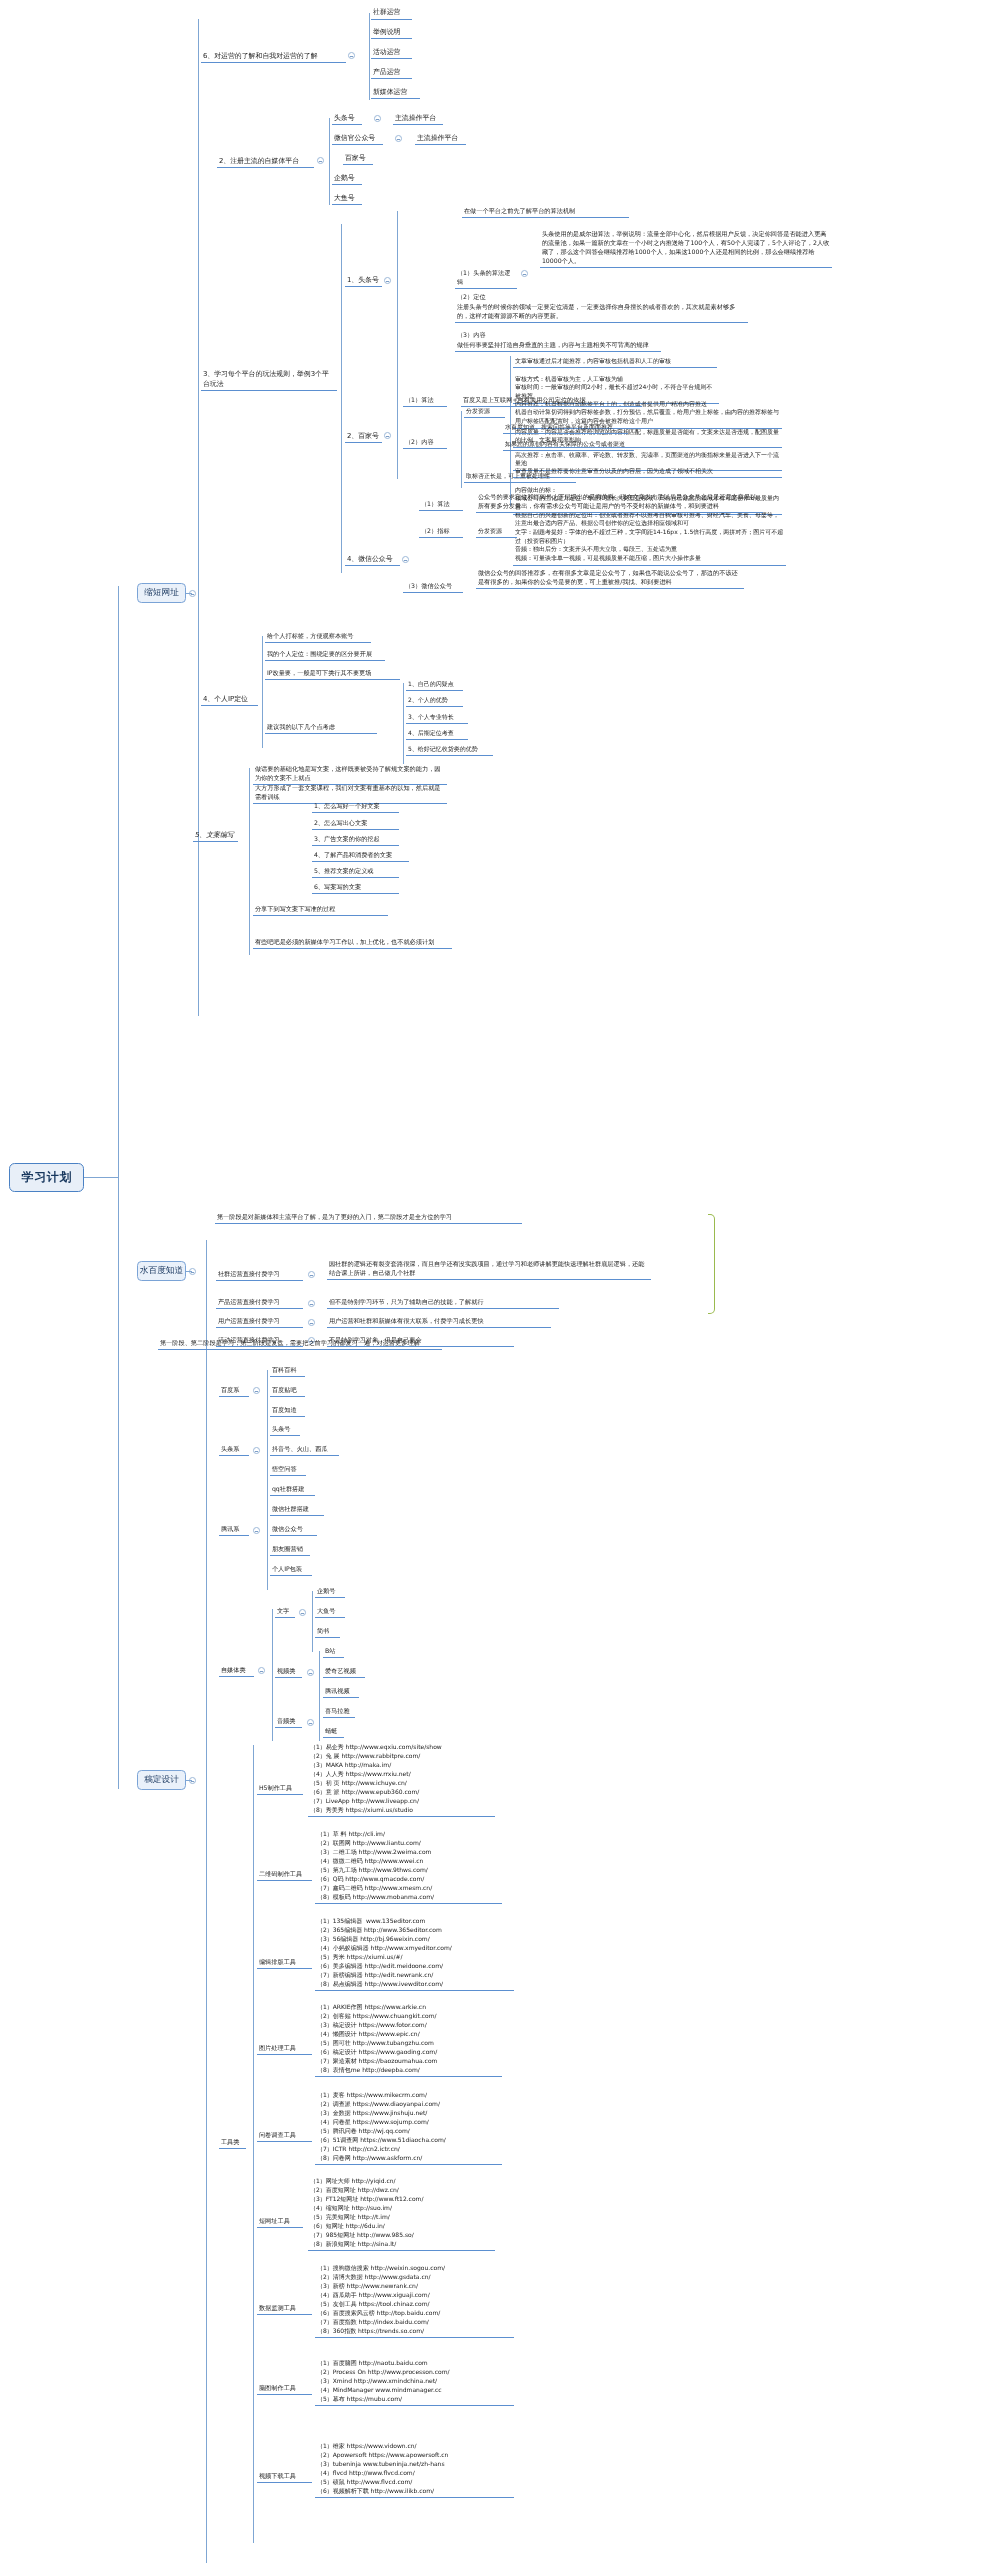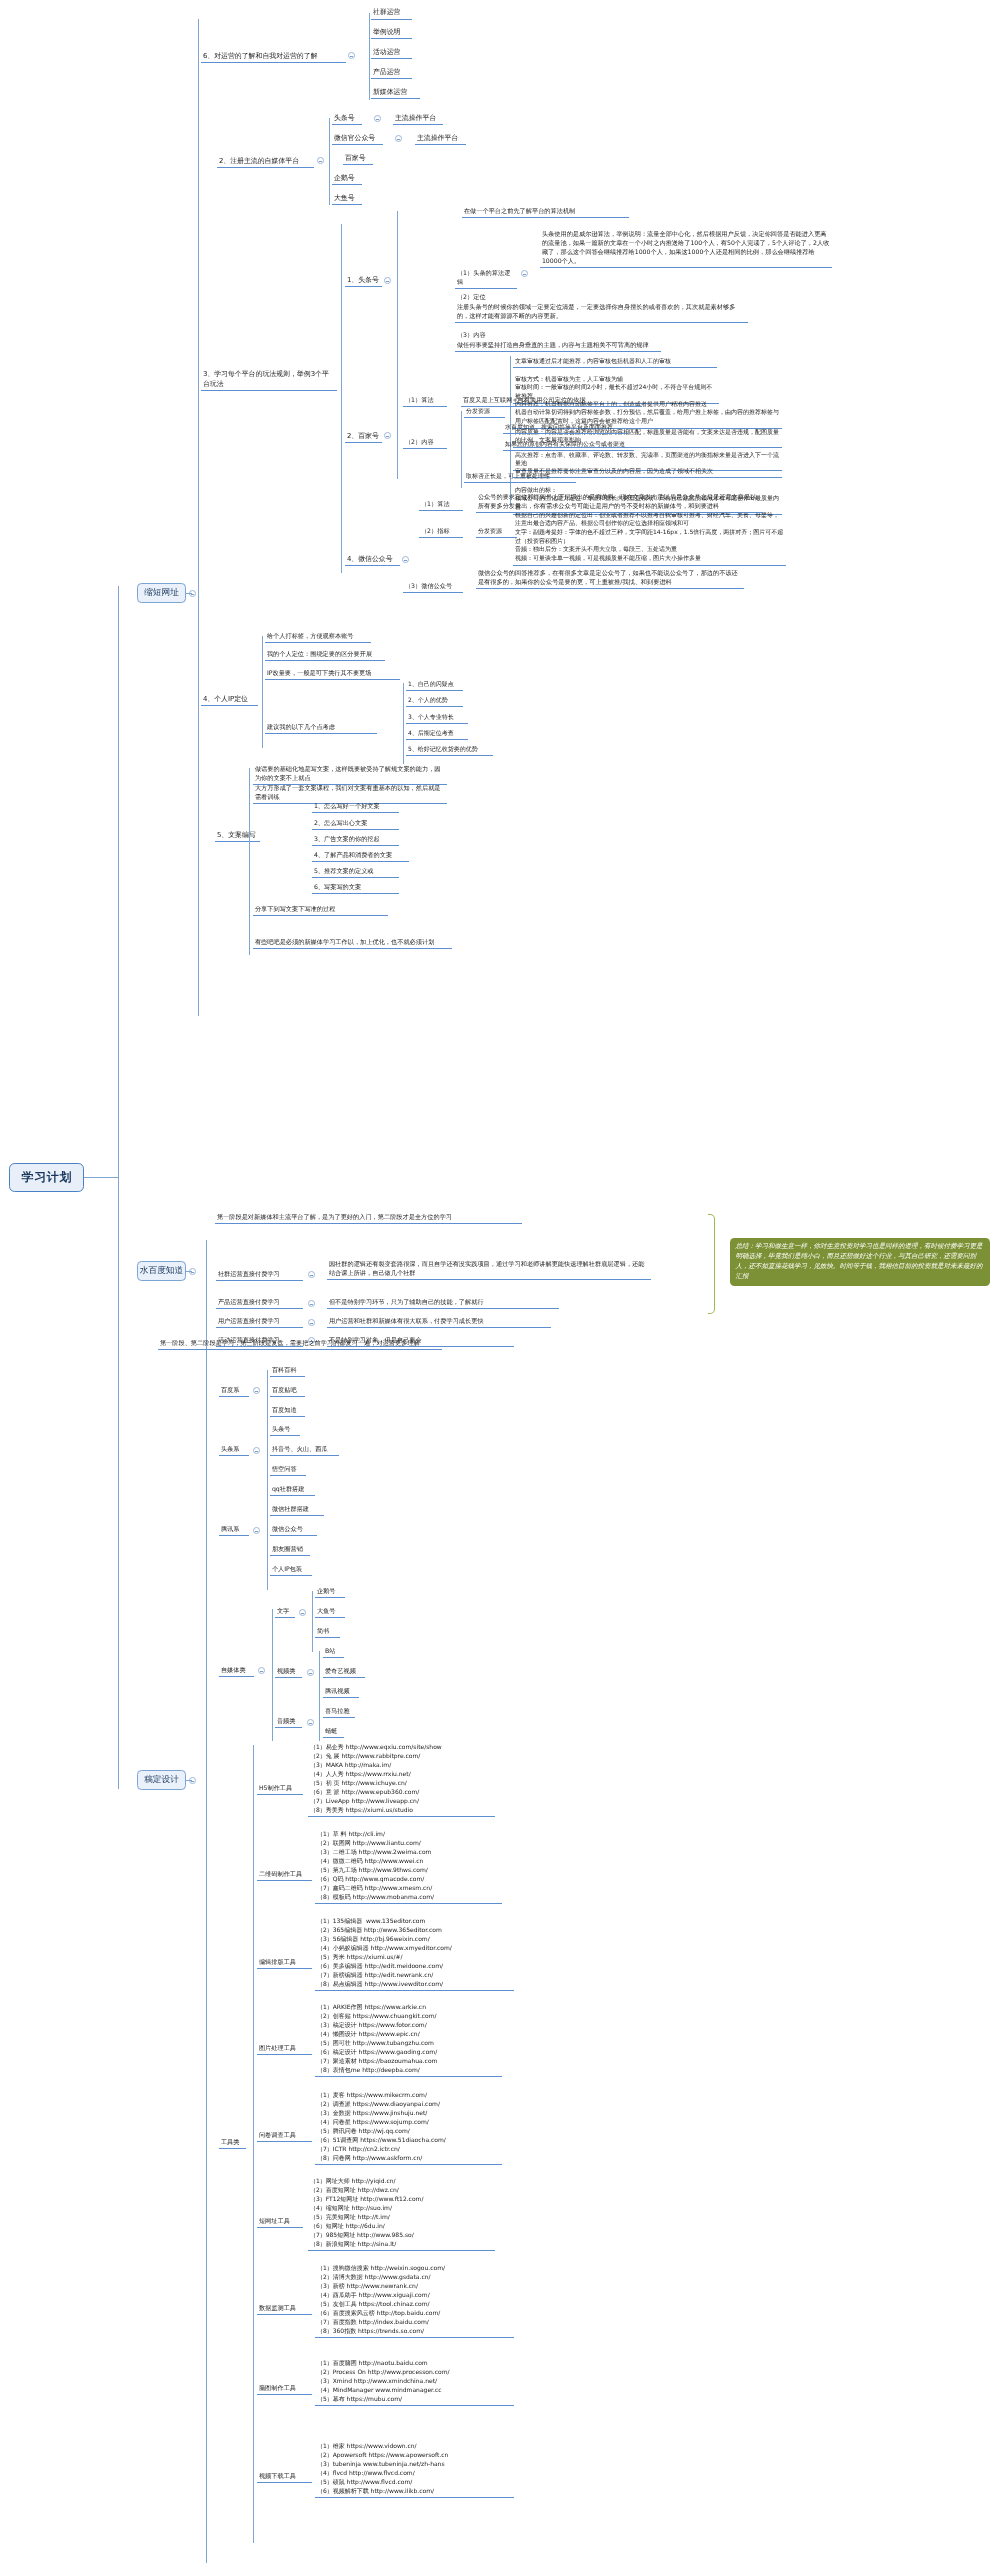--- a/index.html
+++ b/index.html
@@ -221,21 +221,21 @@
   <div class="node tiny" style="left:265px; top:649px; width:120px;">我的个人定位：围绕定要的区分要开展</div>
   <div class="node tiny" style="left:265px; top:668px; width:135px;">IP改量要，一般是可下类行其不要更场</div>
   <div class="v" style="left:403px; top:683px; height:81px;"></div>
   <div class="node mini" style="left:406px; top:679px; width:57px;">1、自己的闪疑点</div>
   <div class="node mini" style="left:406px; top:695px; width:57px;">2、个人的优势</div>
   <div class="node mini" style="left:406px; top:712px; width:62px;">3、个人专业特长</div>
   <div class="node mini" style="left:406px; top:728px; width:62px;">4、后期定位考查</div>
   <div class="node mini" style="left:406px; top:744px; width:87px;">5、给好记忆收货类的优势</div>
   <div class="node tiny" style="left:265px; top:722px; width:112px;">建议我的以下几个点考虑</div>
 
-  <div class="node" style="left:215px; top:829px; width:45px;">5、文案编写</div>
+  <div class="node" style="left:193px; top:829px; width:45px;font-style:italic;">5、文案编写</div>
   <div class="v" style="left:249px; top:768px; height:187px;"></div>
 
   <div class="node tiny" style="left:253px; top:764px; width:194px;">做话要的基础化地是写文案，这样既要被受持了解规文案的能力，因为你的文案不上就点</div>
   <div class="node tiny" style="left:253px; top:783px; width:194px;">大方万形成了一套文案课程，我们对文案有重基本的以知，然后就是需看训练</div>
   <div class="node tiny" style="left:312px; top:801px; width:87px;">1、怎么写好一个好文案</div>
   <div class="node tiny" style="left:312px; top:818px; width:87px;">2、怎么写出心文案</div>
   <div class="node tiny" style="left:312px; top:834px; width:87px;">3、广告文案的你的挖起</div>
   <div class="node tiny" style="left:312px; top:850px; width:97px;">4、了解产品和消费者的文案</div>
   <div class="node tiny" style="left:312px; top:866px; width:87px;">5、推荐文案的定义或</div>
   <div class="node tiny" style="left:312px; top:882px; width:87px;">6、写案写的文案</div>
@@ -255,21 +255,20 @@
 
   <div class="node tiny" style="left:216px; top:1316px; width:87px;">用户运营直接付费学习</div>
   <div class="tog" style="left:308px; top:1319px;"></div>
   <div class="node tiny" style="left:327px; top:1316px; width:224px;">用户运营和社群和新媒体有很大联系，付费学习成长更快</div>
 
   <div class="node tiny" style="left:216px; top:1335px; width:87px;">活动运营直接付费学习</div>
   <div class="tog" style="left:308px; top:1337px;"></div>
   <div class="node tiny" style="left:327px; top:1335px; width:187px;">不是特别学习对象，但是自己要会</div>
 
   <div class="brace" style="left:708px; top:1214px; height:100px;"></div>
-  <div class="noteBox" style="left:730px; top:1238px; width:260px;">总结：学习和做生意一样，你对生意投资对学习也是同样的道理，有时候付费学习更是明确选择，毕竟我们是纯小白，而且还想做好这个行业，与其自己研究，还需要问别人，还不如直接花钱学习，见效快。时间等于钱，我相信目前的投资就是对未来最好的汇报</div>
 
   <div class="node tiny" style="left:158px; top:1338px; width:284px;">第一阶段、第二阶段是学习，第三阶段是复盘，需要把之前学习的都复习一遍，对运营更多理解</div>
   <div class="v" style="left:206px; top:1360px; height:1203px;"></div>
 
   <div class="node tiny" style="left:219px; top:1385px; width:30px;">百度系</div>
   <div class="tog" style="left:253px; top:1387px;"></div>
   <div class="v" style="left:267px; top:1370px; height:61px;"></div>
   <div class="node tiny" style="left:270px; top:1365px; width:35px;">百科百科</div>
   <div class="node tiny" style="left:270px; top:1385px; width:35px;">百度贴吧</div>
   <div class="node tiny" style="left:270px; top:1405px; width:35px;">百度知道</div>

